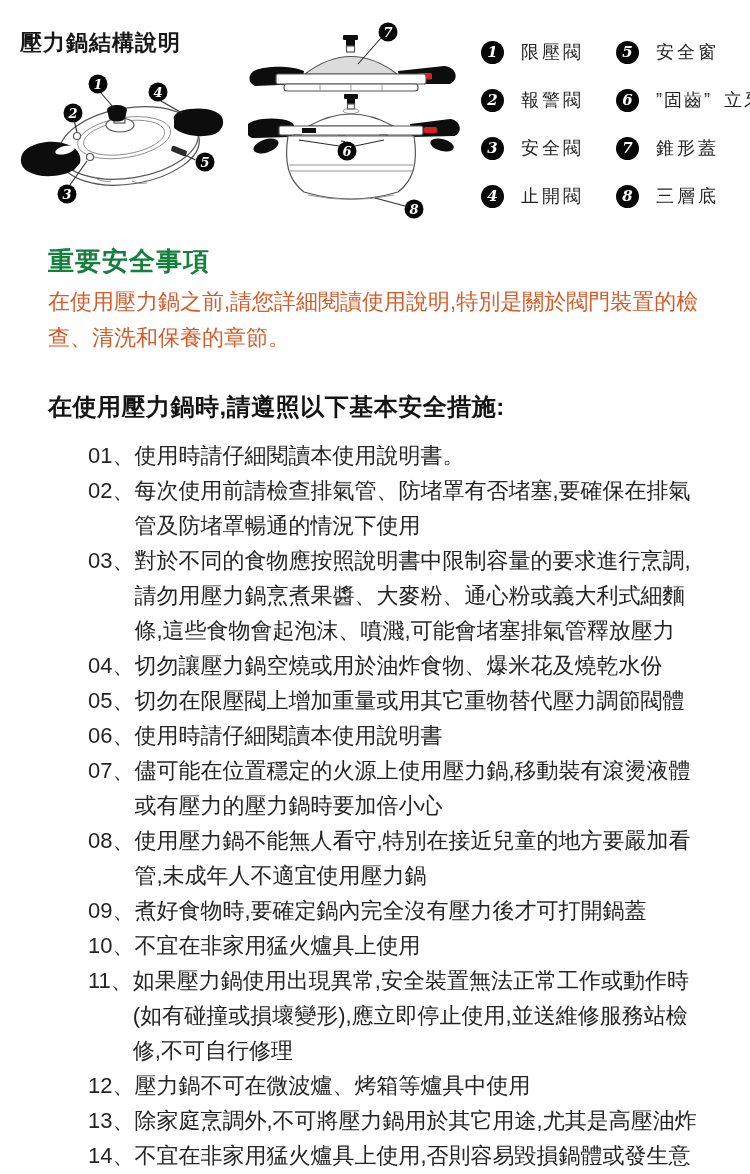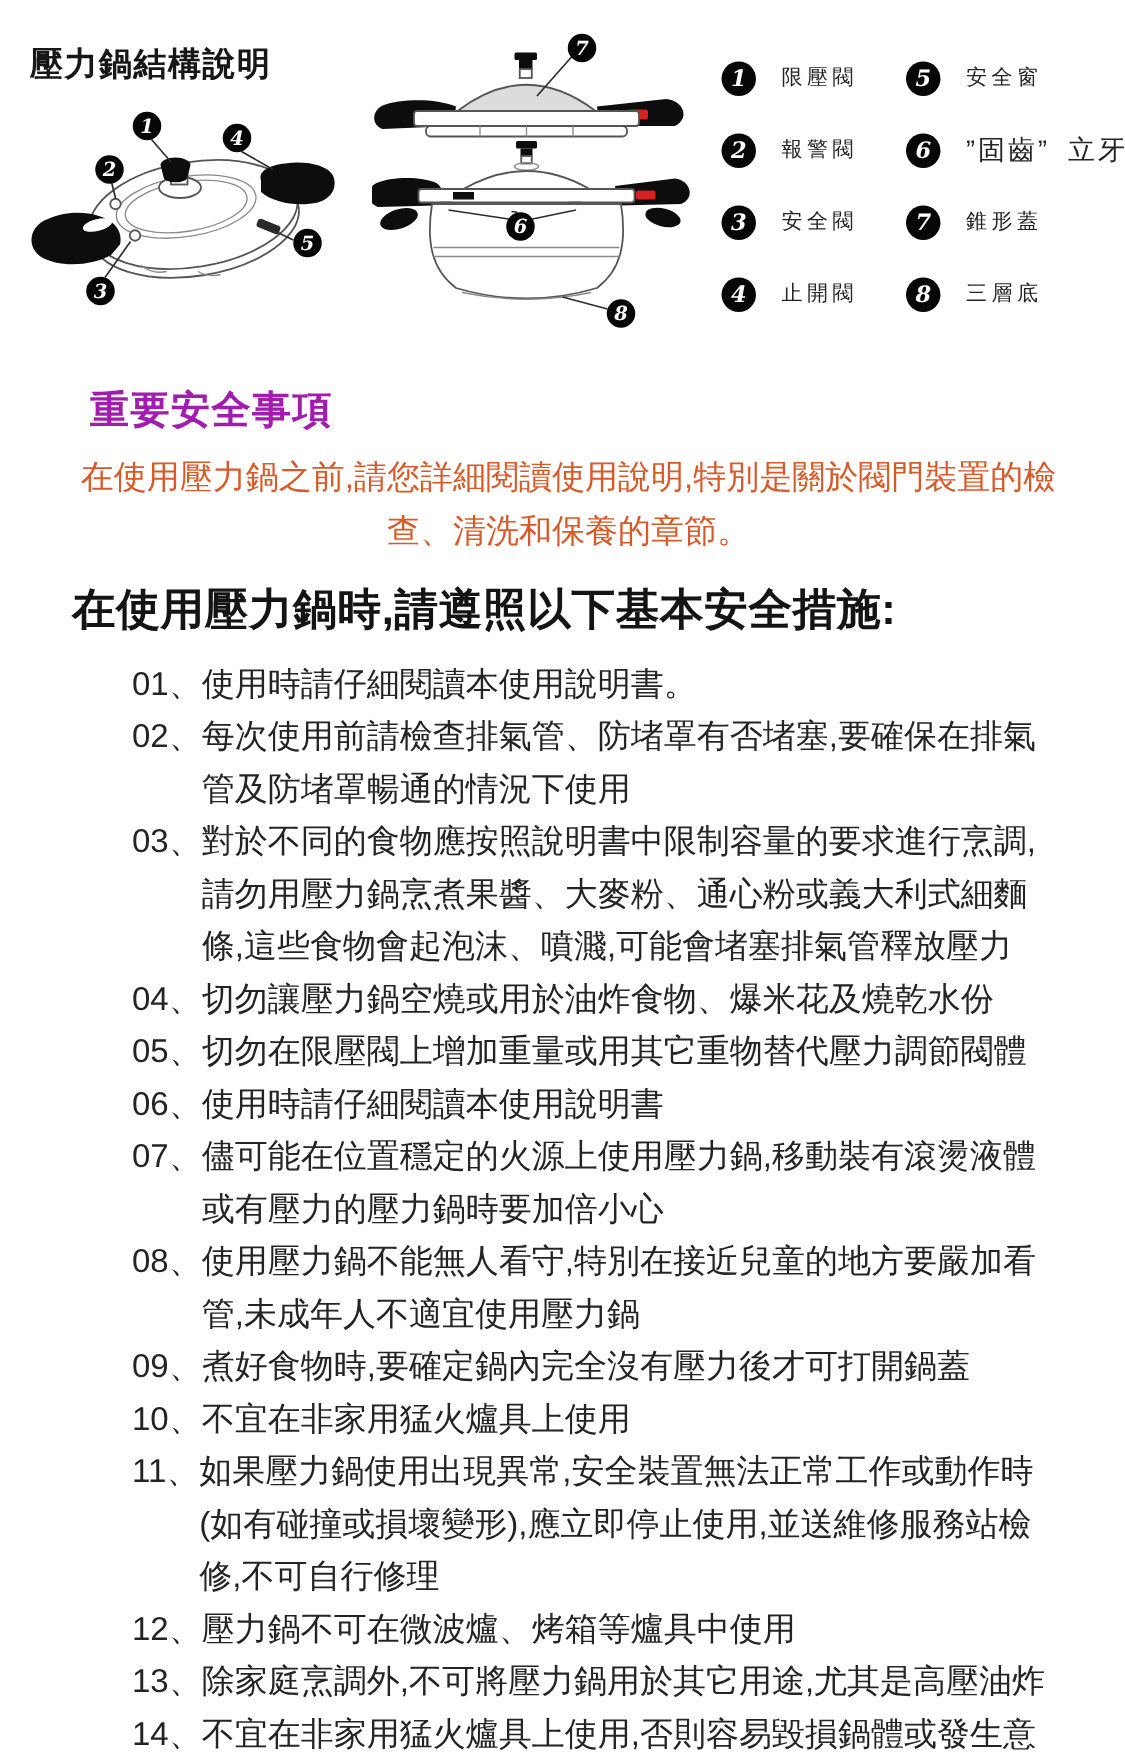--- a/index.html
+++ b/index.html
@@ -22,29 +22,29 @@
 
   
   .legend{position:absolute;left:481px;top:28px;display:flex;gap:32px;}
   .lcol{display:flex;flex-direction:column;}
   .lrow{display:flex;align-items:center;height:48px;}
   .lnum{
     width:23px;height:23px;border-radius:50%;background:#070707;color:#fff;
     font-family:"DejaVu Serif","Liberation Serif",serif;font-style:italic;font-weight:bold;
     font-size:15px;display:flex;align-items:center;justify-content:center;flex:0 0 23px;
   }
-  .llabel{margin-left:17px;font-size:14px;letter-spacing:3px;color:#242424;white-space:nowrap;}
+  .llabel{margin-left:17px;font-size:18px;letter-spacing:3px;color:#242424;white-space:nowrap;}
   .lstack{margin-left:17px;display:flex;font-size:18px;letter-spacing:2px;line-height:21px;color:#242424;}
   .lstack .l2{padding-left:12px;}
 
   
   .content{position:absolute;left:48px;top:246px;width:662px;}
-  .red-heading{margin:12px;font-size:26px;line-height:30px;font-weight:bold;color:#a21caf;letter-spacing:1px;}
-  .orange-body{margin:8px 0 0 0;font-size:22px;line-height:36px;color:#d85a28;text-align:center;}
-  .black-heading{margin:20px 0 0 0;font-size:29px;line-height:30px;font-weight:bold;color:#141414;letter-spacing:.5px;}
+  .red-heading{margin:0;font-size:26px;line-height:30px;font-weight:bold;color:#15803d;letter-spacing:1px;}
+  .orange-body{margin:8px 0 0 0;font-size:22px;line-height:36px;color:#d85a28;}
+  .black-heading{margin:36px 0 0 0;font-size:24px;line-height:30px;font-weight:bold;color:#141414;letter-spacing:.5px;}
   .list{margin-top:16px;}
   .item{display:flex;font-size:22px;line-height:35px;color:#242424;margin-left:40px;}
   .item .num{flex:0 0 44px;white-space:nowrap;}
   .item .txt{flex:1;}
 
   svg .outline{fill:#ffffff;stroke:#555;stroke-width:1.2;}
   svg .thin{fill:none;stroke:#8a8a8a;stroke-width:.9;}
   svg .black{fill:#0d0d0d;stroke:none;}
   svg .leader{stroke:#2b2b2b;stroke-width:1.1;fill:none;}
   svg .co{fill:#060606;}

